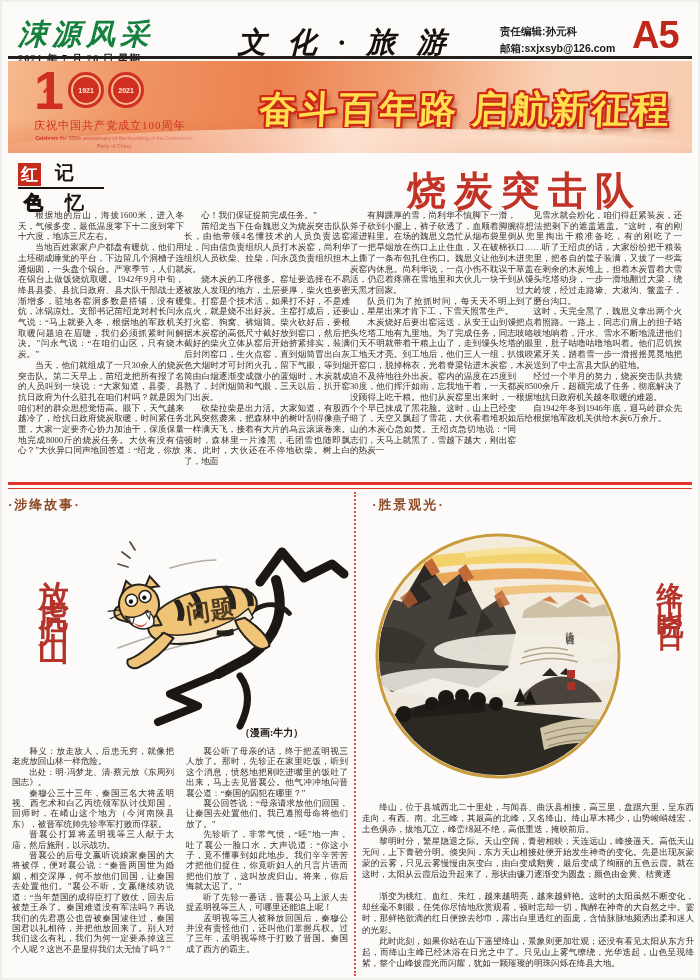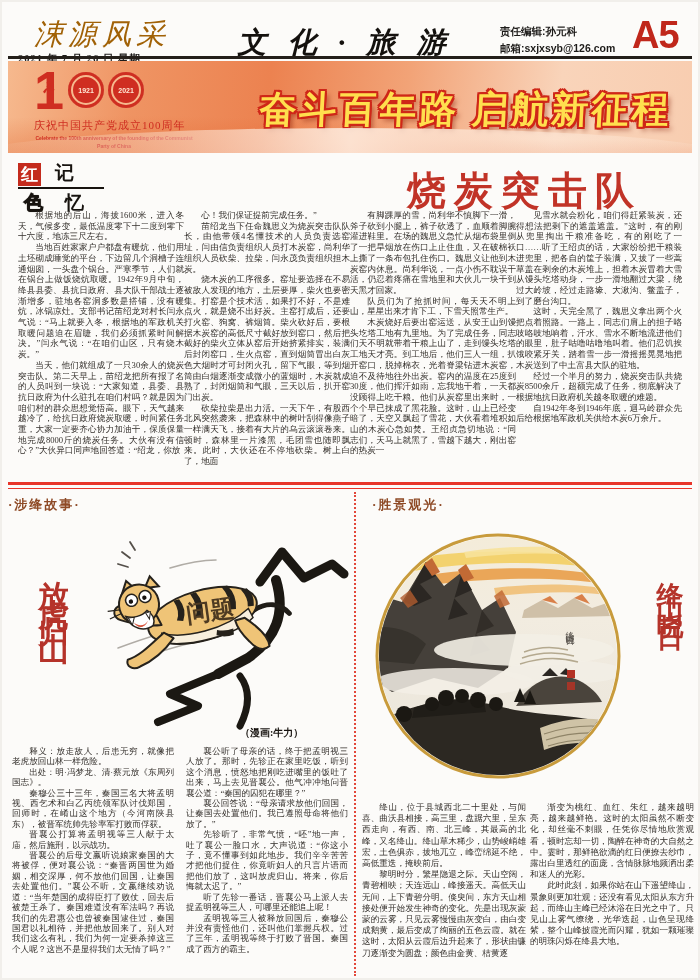--- a/index.html
+++ b/index.html
@@ -5,21 +5,21 @@
   html,body{margin:0;padding:0;background:#e9e6e1;}
   .page{position:relative;width:700px;height:980px;background:#fcfbf9;overflow:hidden;
         font-family:"Liberation Serif","DejaVu Serif",serif;color:#2e2b28;box-shadow:inset 0 0 0 2px #f1efeb;}
   
   .topline{position:absolute;top:8px;left:16px;right:14px;height:16px;display:flex;align-items:center;gap:10px;}
   .topline .rule{flex:1;height:2px;background:#8f8d8a;position:relative;}
   .topline .rule.l::after{content:"";position:absolute;right:-3px;top:-3px;width:8px;height:8px;border-radius:50%;background:#8f8d8a;}
   .topline .rule.r::before{content:"";position:absolute;left:-3px;top:-3px;width:8px;height:8px;border-radius:50%;background:#8f8d8a;}
   .topline .en{color:#9a9894;font-family:"Liberation Sans",sans-serif;font-size:13px;letter-spacing:5px;white-space:nowrap;}
   .masthead{position:absolute;top:20px;left:18px;width:176px;}
-  .masthead .name{color:#a16207;font-size:29px;font-weight:normal;font-style:italic;letter-spacing:5px;line-height:1;margin-left:16px;}
+  .masthead .name{color:#15803d;font-size:29px;font-weight:bold;font-style:italic;letter-spacing:5px;line-height:1;}
   .masthead .date{font-size:10.5px;font-weight:bold;margin-top:3px;letter-spacing:1px;color:#1d1b19;}
   .masthead .rule{height:3px;background:#17130f;margin-top:2px;}
   .center-title{position:absolute;top:23px;left:200px;width:290px;text-align:center;font-size:29px;font-weight:bold;letter-spacing:7px;color:#14110e;white-space:nowrap;font-style:italic;}
   .editor-box{position:absolute;top:23px;left:500px;font-size:10.5px;font-weight:bold;line-height:1.65;color:#1d1b19;font-family:"Liberation Sans",sans-serif;}
   .pageno{position:absolute;top:14px;left:632px;font-size:38px;font-weight:bold;color:#c0271b;font-family:"Liberation Sans",sans-serif;letter-spacing:-1px;}
   .header-rule{position:absolute;top:56px;left:8px;right:8px;height:3px;background:#241f1a;}
   
   .banner{position:absolute;top:61px;left:8px;right:8px;height:92px;overflow:hidden;
     background:
       radial-gradient(130% 110% at 18% 120%, rgba(222,92,38,.55) 0%, rgba(222,92,38,0) 55%),
@@ -62,21 +62,21 @@
   .story .vert-title{position:absolute;left:24px;top:62px;font-size:31px;}
   .tiger-box{position:absolute;left:92px;top:36px;width:252px;height:200px;}
   .caption{position:absolute;left:232px;top:232px;font-size:10px;font-weight:bold;color:#17130f;}
   .story .textcols{position:absolute;top:252px;left:4px;right:4px;bottom:0;display:flex;gap:12px;}
   .story .textcols .col{flex:1;overflow:hidden;}
   .story .para{line-height:10.4px;}
   .scenery{position:absolute;top:494px;left:360px;width:334px;height:486px;}
   .scenery .sec-header{position:absolute;top:2px;left:12px;}
   .paint-box{position:absolute;left:14px;top:38px;width:248px;height:248px;}
   .scenery .vert-title{position:absolute;left:292px;top:66px;font-size:27px;}
-  .scenery .textcols{position:absolute;top:308px;left:2px;right:0;bottom:4px;display:flex;gap:4px;}
+  .scenery .textcols{position:absolute;top:308px;left:2px;right:0;bottom:4px;display:flex;gap:4px;flex-direction:column;}
   .scenery .textcols .col{flex:1;overflow:hidden;}
   .scenery .para{line-height:11.2px;}
 </style>
 </head>
 <body>
 
 <div class="page">
 
 
   <div class="masthead">
@@ -129,21 +129,21 @@
     <div class="cols4">
       <div class="col">
           <p class="para">根据地的后山，海拔1600米，进入冬天，气候多变，最低温度零下十二度到零下十六度，地冻三尺左右。</p>
           <p class="para">当地百姓家家户户都盘有暖炕，他们用土坯砌成睡觉的平台，下边留几个洞槽子连通烟囱，一头盘个锅台。严寒季节，人们就在锅台上做饭烧炕取暖。1942年9月中旬，绛县县委、县抗日政府、县大队干部战士逐渐增多，驻地各窑洞多数是搭铺，没有暖炕，冰锅凉灶。支部书记苗绍龙对村长闫永气说：“马上就要入冬，根据地的军政机关取暖问题迫在眉睫，我们必须抓紧时间解决。”闫永气说：“在咱们山区，只有烧木炭。”</p>
           <p class="para">当天，他们就组成了一只30余人的烧炭突击队。第二天早上，苗绍龙把所有报了名的人员叫到一块说：“大家知道，县委、县抗日政府为什么驻扎在咱们村吗？就是因为咱们村的群众思想觉悟高。眼下，天气越来越冷了，给抗日政府烧炭取暖，时间紧任务重，大家一定要齐心协力加油干，保质保量地完成8000斤的烧炭任务。大伙有没有信心？”大伙异口同声地回答道：“绍龙，你放</p>
         </div>
       <div class="col">
           <p class="para">心！我们保证提前完成任务。”</p>
           <p class="para">苗绍龙当下任命魏思义为烧炭突击队队长，由他带领4名懂技术的人员负责选窑址，闫由信负责组织人员打木炭窑，尚利华组织人员砍柴、拉柴，闫永茂负责组织担木炭。</p>
           <p class="para">烧木炭的工序很多。窑址要选择在不易被敌人发现的地方，土层要厚，柴火也要密集。打窑是个技术活，如果打不好，不是难点火，就是烧不出好炭。主窑打成后，还要打火窑、狗窝、裤烟筒。柴火砍好后，要根据木炭窑的高低尺寸截好放到窑口，然后把截好的柴火立体从窑后开始挤紧排实，装满后封闭窑口，生火点窑，直到烟筒冒出白灰色大烟时才可封闭火孔，留下气眼，等到烟筒由白烟逐渐变成微小的蓝烟时，木炭就成熟了，封闭烟筒和气眼，三天以后，扒开窑门出炭。</p>
-          <p class="para">砍柴拉柴是出力活。一天下午，有股西北风突然袭来，把森林中的树叶刮得像燕子一样满天飞，接着有大片的乌云滚滚卷来。顿时，森林里一片漆黑，毛团雪也随即飘来。此时，大伙还在不停地砍柴。树上白了，地面</p>
+          <p class="para">砍柴拉柴是出力活。大家知道，有股西北风突然袭来，把森林中的树叶刮得像燕子一样满天飞，接着有大片的乌云滚滚卷来。顿时，森林里一片漆黑，毛团雪也随即飘来。此时，大伙还在不停地砍柴。树上白了，地面</p>
         </div>
       <div class="col">
           <p class="para">有脚踝厚的雪，尚利华不慎脚下一滑，斧子砍到小腿上，裤子砍透了，血顺着脚腕灌进鞋里。在场的魏思义急忙从烟布袋里倒了一把旱烟放在伤口上止住血，又在破棉袄上撕了一条布包扎住伤口。魏思义让他到木炭窑内休息。尚利华说，一点小伤不耽误干活，仍忍着疼痛在雪地里和大伙儿一块干到天黑才回家。</p>
           <p class="para">队员们为了抢抓时间，每天天不明上山，星星出来才肯下工，下雪天照常生产。</p>
           <p class="para">木炭烧好后要出窑运送，从安王山到馒头圪塔工地有九里地。为了完成任务，同志们天不明就带着干粮上山了，走到馒头圪塔工地天才亮。到工地后，他们三人一组，扒开窑口，脱掉棉衣，光着脊梁钻进木炭窑，迫不及待地往外出炭。窑内的温度在25度到30度，他们挥汗如雨，忘我地干着，一天都没顾得上吃干粮。他们从炭窑里出来时，一个个早已抹成了黑花脸。这时，山上已经变暗了，天空又飘起了雪花，大伙看着堆积如山的木炭心急如焚。王绍贞急切地说：“同志们，天马上就黑了，雪越下越大，刚出窑的热炭一</p>
         </div>
       <div class="col">
           <p class="para">见雪水就会粉化，咱们得赶紧装炭，还得想法把剩下的遮盖遮盖。”这时，有的刚从兜里掏出干粮准备吃，有的刚吃了一口……听了王绍贞的话，大家纷纷把干粮装进兜里，把各自的筐子装满，又拔了一些蒿草盖在剩余的木炭堆上，担着木炭冒着大雪从馒头圪塔动身，一步一滑地翻过大梁，绕过大岭坡，经过走路壕、大湫沟、鳖盖子，到了磨台沟口。</p>
           <p class="para">这时，天完全黑了，魏思义拿出两个火把点着照路。一路上，同志们肩上的担子咯吱咯吱地响着，汗水、雪水不断地流进他们的眼里，肚子咕噜咕噜地叫着。他们忍饥挨饿咬紧牙关，踏着雪一步一滑摇摇晃晃地把木炭送到了中土富县大队的驻地。</p>
           <p class="para">经过一个半月的努力，烧炭突击队共烧炭8500余斤，超额完成了任务，彻底解决了根据地抗日政府机关越冬取暖的难题。</p>

